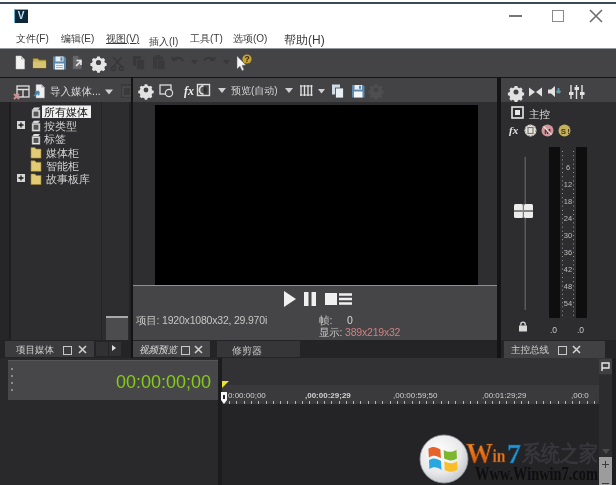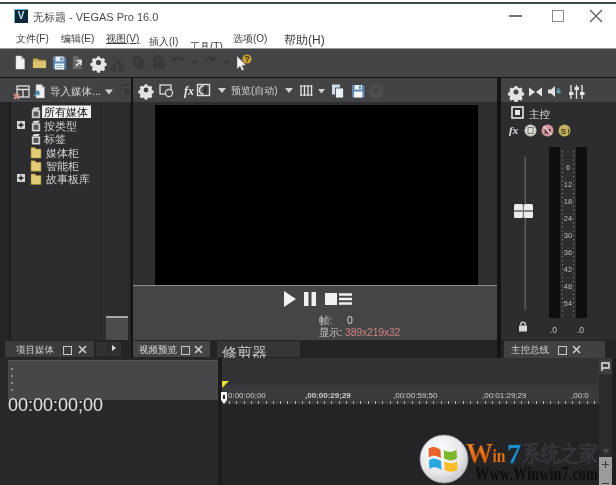--- a/index.html
+++ b/index.html
@@ -10,33 +10,32 @@
 </style>
 </head>
 <body>
 <div id="w">
 
   <div class="ab" style="left:0;top:0;width:616px;height:48px;background:#ffffff;"></div>
   <div class="ab" style="left:0;top:2px;width:616px;height:2px;background:#3d4a52;"></div>
 
   <div class="ab" style="left:14px;top:9px;width:14px;height:14px;background:#0d2738;border-top:1px solid #6fb3d2;border-left:1px solid #6fb3d2;box-sizing:border-box;"></div>
   <div class="txt" style="left:14px;top:9px;width:14px;height:14px;color:#bfe3f2;font-size:10px;font-weight:bold;text-align:center;line-height:14px;">V</div>
-  <div class="txt" style="left:33px;top:10px;font-size:11px;color:#4a4a4a;">无标题 - VEGAS Pro 16.0</div>
 
   <div class="ab" style="left:509px;top:15px;width:13px;height:2px;background:#777;"></div>
   <div class="ab" style="left:552px;top:10px;width:10px;height:10px;border:1.5px solid #8a8a8a;box-sizing:content-box;"></div>
   <svg class="ab" style="left:589px;top:9px;" width="14" height="14">
       <path d="M1,1 L13,13 M13,1 L1,13" stroke="#6e6e6e" stroke-width="1.6"></path>
     </svg>
 
   <div class="txt" style="left:16px;top:32px;font-size:10px;color:#3a3a3a;">文件(F)</div>
   <div class="txt" style="left:61px;top:32px;font-size:10px;color:#3a3a3a;">编辑(E)</div>
   <div class="txt" style="left:106px;top:32px;font-size:10px;color:#3a3a3a;text-decoration:underline;">视图(V)</div>
   <div class="txt" style="left:149px;top:35px;font-size:10px;color:#3a3a3a;">插入(I)</div>
-  <div class="txt" style="left:190px;top:32px;font-size:10px;color:#3a3a3a;margin-top:8px;">工具(T)</div>
+  <div class="txt" style="left:190px;top:32px;font-size:10px;color:#3a3a3a;">工具(T)</div>
   <div class="txt" style="left:233px;top:32px;font-size:10px;color:#3a3a3a;">选项(O)</div>
   <div class="txt" style="left:284px;top:32px;font-size:12px;color:#3a3a3a;">帮助(H)</div>
 
   <div class="ab" style="left:0;top:48px;width:616px;height:29px;background:#444446;border-top:1px solid #94999c;box-sizing:border-box;"></div>
   <div class="ab" style="left:0;top:77px;width:616px;height:1px;background:#161616;"></div>
   <svg class="ab" style="left:0;top:48px;" width="616" height="29" viewBox="0 0 616 29">
 
     <path d="M16,8 h5 l3.5,3.5 V21 H16 Z" fill="#f2f2f2" stroke="#cfcfcf" stroke-width="0.5"></path>
     <path d="M21,8 v3.5 h3.5 Z" fill="#b8b8b8"></path>
 
@@ -212,33 +211,34 @@
   <div class="ab" style="left:133px;top:285px;width:364px;height:30px;background:#454547;border-top:1px solid #909092;box-sizing:border-box;"></div>
   <svg class="ab" style="left:133px;top:285px;" width="364" height="30" viewBox="0 0 364 30">
     <path d="M151,6 l12,8 -12,8 Z" fill="#f0f0f0"></path>
     <rect x="171" y="7" width="4.5" height="14" fill="#f0f0f0"></rect>
     <rect x="178.5" y="7" width="4.5" height="14" fill="#f0f0f0"></rect>
     <rect x="192" y="8" width="12" height="12" fill="#f0f0f0"></rect>
     <path d="M206,9.5 h13 M206,14 h13 M206,18.5 h13" stroke="#f0f0f0" stroke-width="2.4"></path>
   </svg>
 
   <div class="ab" style="left:133px;top:315px;width:364px;height:25px;background:#454547;"></div>
+  <div class="txt" style="left:136px;top:314px;font-size:10.5px;letter-spacing:-0.2px;color:#c6c6c6;">项目: 1920x1080x32, 29.970i</div>
   <div class="txt" style="left:319px;top:314px;font-size:10.5px;color:#c6c6c6;">帧:</div>
   <div class="txt" style="left:347px;top:314px;font-size:10.5px;color:#d6d6d6;">0</div>
   <div class="txt" style="left:319px;top:325.5px;font-size:10.5px;letter-spacing:-0.2px;color:#c6c6c6;">显示: <span style="color:#cd8181;">389x219x32</span></div>
 
   <div class="ab" style="left:133px;top:340px;width:364px;height:18px;background:#242426;"></div>
   <div class="ab" style="left:133px;top:341px;width:77px;height:16px;background:#454547;"></div>
-  <div class="txt" style="left:139px;top:344px;font-size:9.5px;color:#d8d8d8;">视频预览</div>
+  <div class="txt" style="left:139px;top:344px;font-size:9.5px;color:#d8d8d8;font-style:italic;">视频预览</div>
   <div class="ab" style="left:181px;top:346px;width:7px;height:7px;border:1.2px solid #c8c8c8;box-sizing:content-box;"></div>
   <svg class="ab" style="left:194px;top:345px;" width="9" height="9">
       <path d="M1,1 L8,8 M8,1 L1,8" stroke="#d0d0d0" stroke-width="1.6"></path>
     </svg>
   <div class="ab" style="left:217px;top:341px;width:83px;height:16px;background:#363638;"></div>
-  <div class="txt" style="left:222px;top:344px;font-size:15px;color:#c8c8c8;">修剪器</div>
+  <div class="txt" style="left:232px;top:344px;font-size:10px;color:#c8c8c8;">修剪器</div>
 
   <div class="ab" style="left:497px;top:77px;width:4px;height:281px;background:#141414;"></div>
 
   <div class="ab" style="left:501px;top:78px;width:115px;height:24px;background:#434345;"></div>
   <div class="ab" style="left:501px;top:102px;width:115px;height:238px;background:#2d2d2f;"></div>
   <svg class="ab" style="left:501px;top:78px;" width="115" height="24" viewBox="0 0 115 24">
 
     <g transform="translate(15,14)" fill="#e2e2e2">
       <path d="M-1.6,-7.4 h3.2 l0.5,2 a5.6,5.6 0 0 1 1.9,0.8 l1.9,-1 2.2,2.2 -1,1.9 a5.6,5.6 0 0 1 0.8,1.9 l2,0.5 v3.2 l-2,0.5 a5.6,5.6 0 0 1 -0.8,1.9 l1,1.9 -2.2,2.2 -1.9,-1 a5.6,5.6 0 0 1 -1.9,0.8 l-0.5,2 h-3.2 l-0.5,-2 a5.6,5.6 0 0 1 -1.9,-0.8 l-1.9,1 -2.2,-2.2 1,-1.9 a5.6,5.6 0 0 1 -0.8,-1.9 l-2,-0.5 v-3.2 l2,-0.5 a5.6,5.6 0 0 1 0.8,-1.9 l-1,-1.9 2.2,-2.2 1.9,1 a5.6,5.6 0 0 1 1.9,-0.8 Z" transform="scale(0.82)"></path>
       <circle r="2.5" fill="#434345"></circle>
@@ -316,21 +316,21 @@
   <div class="txt" style="left:511px;top:344px;font-size:9.5px;color:#d0d0d0;">主控总线</div>
   <div class="ab" style="left:558px;top:346px;width:7px;height:7px;border:1.2px solid #c8c8c8;box-sizing:content-box;"></div>
   <svg class="ab" style="left:572px;top:345px;" width="9" height="9">
       <path d="M1,1 L8,8 M8,1 L1,8" stroke="#d0d0d0" stroke-width="1.6"></path>
     </svg>
 
   <div class="ab" style="left:0;top:358px;width:616px;height:127px;background:#242426;"></div>
 
   <div class="ab" style="left:0;top:358px;width:222px;height:127px;background:#29292b;"></div>
   <div class="ab" style="left:8px;top:360px;width:210px;height:40px;background:#474749;border-top:1px solid #565659;box-sizing:border-box;"></div>
-  <div class="txt" style="left:8px;top:372px;width:203px;text-align:left;font-size:18px;color:#e5e5e5;margin-top:23px;">00:00:00;00</div>
+  <div class="txt" style="left:8px;top:372px;width:203px;text-align:right;font-size:18px;color:#84cc16;">00:00:00;00</div>
   <div class="ab" style="left:11px;top:368px;width:2px;height:2px;background:#8a8a8a;box-shadow:0 7px #8a8a8a,0 14px #8a8a8a,0 21px #8a8a8a;"></div>
 
   <div class="ab" style="left:218px;top:358px;width:4px;height:127px;background:#1c1c1e;"></div>
 
   <div class="ab" style="left:222px;top:358px;width:394px;height:27px;background:#323234;"></div>
   <div class="ab" style="left:222px;top:385px;width:394px;height:19px;background:#3a3a3c;"></div>
   <div class="ab" style="left:222px;top:404px;width:394px;height:81px;background:#242426;"></div>
 
   <div class="txt" style="left:228px;top:391px;font-size:8px;color:#d0d0d0;">0:00:00;00</div>
   <div class="txt" style="left:305px;top:391px;font-size:8px;color:#d0d0d0;font-weight:bold;">,00:00:29;29</div>

